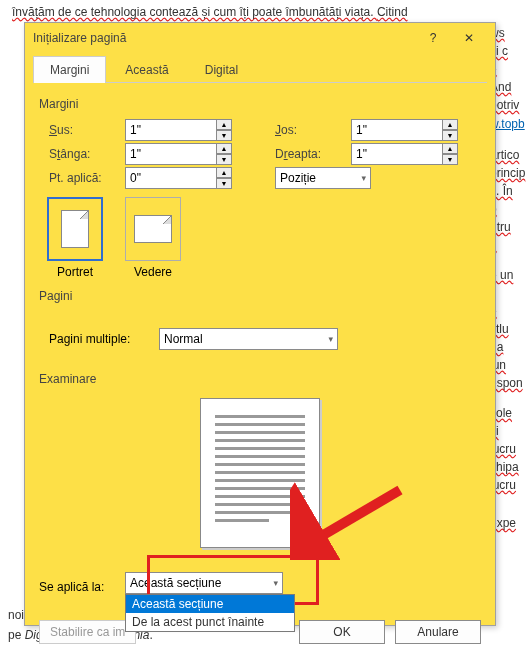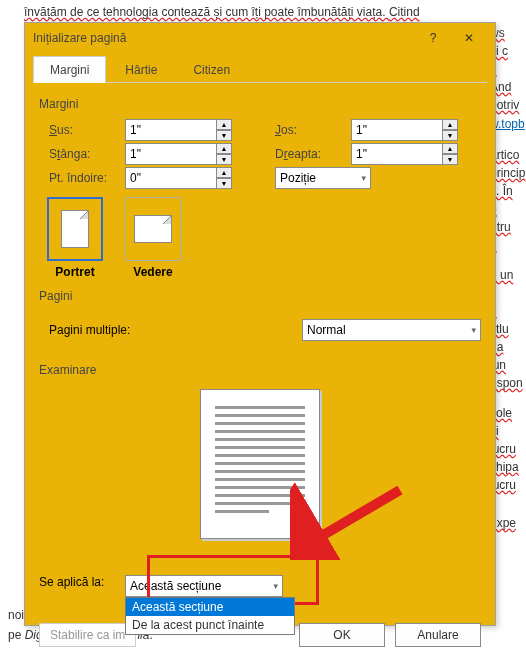--- a/index.html
+++ b/index.html
@@ -1,25 +1,25 @@
 <!DOCTYPE html>
 <html><head>
 <meta charset="utf-8">
 <style>
 * { box-sizing: border-box; margin: 0; padding: 0; font-family: "Segoe UI", Tahoma, sans-serif; font-size: 12px; }
 body { width: 526px; height: 648px; background: #fff; position: relative; overflow: hidden; }
 
 
-.doc-bg { position: absolute; top: 0; left: 16px; right: 0; padding: 2px 8px; line-height: 1.5; color: #333; font-size: 13px; }
+.doc-bg { position: absolute; top: 0; left: 4px; right: 0; padding: 2px 8px; line-height: 1.5; color: #333; font-size: 13px; }
 .doc-bg .spell { text-decoration: underline wavy #e02020; text-decoration-skip-ink: none; }
 .doc-bg a { color: #0063b1; text-decoration: underline; }
 .doc-bottom { position: absolute; bottom: 0; left: 0; right: 0; padding: 0 8px 4px 8px; line-height: 1.5; color: #333; font-size: 13px; }
 
 
-.dialog { position: absolute; left: 24px; top: 22px; width: 472px; height: 604px; background: #eab308; border: 1px solid #a0a0a0; box-shadow: 2px 2px 6px rgba(0,0,0,0.2); }
+.dialog { position: absolute; left: 24px; top: 22px; width: 472px; height: 604px; background: #fde047; border: 1px solid #a0a0a0; box-shadow: 2px 2px 6px rgba(0,0,0,0.2); }
 .titlebar { display: flex; align-items: center; height: 30px; padding: 0 8px; }
 .titlebar .title { flex: 1; color: #444; }
 .titlebar .tbtn { width: 36px; height: 28px; display: flex; align-items: center; justify-content: center; color: #333; }
 
 .tabs { display: flex; margin: 2px 8px 0 8px; border-bottom: 1px solid #ccc; }
 .tab { padding: 6px 16px; color: #444; border: 1px solid transparent; border-bottom: none; margin-right: 2px; position: relative; top: 1px; }
 .tab.active { border-color: #ccc; background: #fdfdfd; }
 
 .body { padding: 8px 14px 0 14px; }
 .group-label { color: #444; margin: 6px 0 8px 0; }
@@ -28,42 +28,42 @@
 .row label { width: 76px; color: #444; }
 .row .u { text-decoration: underline; }
 .spinwrap { display: flex; align-items: center; }
 .spin-input { width: 92px; height: 22px; border: 1px solid #8a8a8a; padding: 0 4px; background: #fff; }
 .spinbtns { display: flex; flex-direction: column; margin-left: -1px; }
 .spinbtns .sb { width: 16px; height: 11px; border: 1px solid #8a8a8a; background: #eee; display: flex; align-items: center; justify-content: center; font-size: 7px; line-height: 1; }
 .select { height: 22px; border: 1px solid #8a8a8a; background: #fff; padding: 0 16px 0 4px; display: flex; align-items: center; position: relative; }
 .select .chev { position: absolute; right: 4px; font-size: 9px; color: #666; }
 
 
-.orient-row { display: flex; gap: 22px; margin: 8px 0 0 8px; font-weight: bold; }
+.orient-row { display: flex; gap: 22px; margin: 8px 0 0 8px; }
 .orient { text-align: center; }
 .orient .thumb { width: 56px; height: 64px; border: 1px solid #adadad; display: flex; align-items: center; justify-content: center; margin: 0 auto 4px auto; }
 .orient.active .thumb { border: 2px solid #2f6ed0; }
 .page-ico { background: #fff; border: 1px solid #888; position: relative; }
 .page-ico.portrait { width: 28px; height: 38px; }
 .page-ico.landscape { width: 38px; height: 28px; }
 .page-ico::after { content: ""; position: absolute; top: 0; right: 0; width: 8px; height: 8px; background: linear-gradient(135deg, #fff 49%, #888 50%, #ddd 51%); }
 
 
-.pages-row { display: flex; align-items: center; margin-top: 16px; justify-content: space-between; }
+.pages-row { display: flex; align-items: center; margin-top: 25px; }
 .pages-row label { width: 110px; }
 .pages-row .select { width: 179px; }
 
 
 .preview-wrap { display: flex; justify-content: center; margin-top: 12px; }
 .preview { width: 120px; height: 150px; border: 1px solid #888; background: #fff; box-shadow: 2px 2px 0 #ccc; padding: 16px 14px; }
 .preview .ln { height: 3px; background: #999; margin-bottom: 5px; }
 .preview .ln.short { width: 60%; }
 
 
-.apply-row { display: flex; align-items: flex-start; margin-top: 36px; }
+.apply-row { display: flex; align-items: flex-end; margin-top: 24px; }
 .apply-row > label { width: 86px; }
 .apply-combo { position: relative; width: 158px; }
 .apply-combo .select { width: 100%; }
 .dropdown { position: absolute; top: 22px; left: 0; width: 170px; background: #fff; border: 1px solid #7a7a7a; z-index: 10; }
 .dropdown .opt { padding: 2px 6px; color: #333; }
 .dropdown .opt.sel { background: #0078d7; color: #fff; }
 
 
 .redbox { position: absolute; border: 3px solid #e02020; pointer-events: none; }
 
@@ -117,22 +117,22 @@
     <div class="tbtn">
         <span>?</span>
       </div>
     <div class="tbtn">
         <span>✕</span>
       </div>
   </div>
 
   <div class="tabs">
     <div class="tab active">Margini</div>
-    <div class="tab">Hârtie</div>
-    <div class="tab">Citizen</div>
+    <div class="tab">Această</div>
+    <div class="tab">Digital</div>
   </div>
 
   <div class="body">
     <div class="group-label">Margini</div>
     <div class="grid2" style="padding-left:10px;">
       <div class="row">
         <label><span class="u">S</span>us:</label>
         <div class="spinwrap">
           <input class="spin-input" value="1&quot;" style="">
           <div class="spinbtns">
@@ -165,21 +165,21 @@
         <label>D<span class="u">r</span>eapta:</label>
         <div class="spinwrap">
           <input class="spin-input" value="1&quot;" style="">
           <div class="spinbtns">
               <div class="sb">▲</div>
               <div class="sb">▼</div>
             </div>
         </div>
       </div>
       <div class="row">
-        <label>Pt. îndoire:</label>
+        <label>Pt. aplică:</label>
         <div class="spinwrap">
           <input class="spin-input" value="0&quot;" style="">
           <div class="spinbtns">
               <div class="sb">▲</div>
               <div class="sb">▼</div>
             </div>
         </div>
       </div>
       <div class="row">
         <div class="select" style="width:96px">

